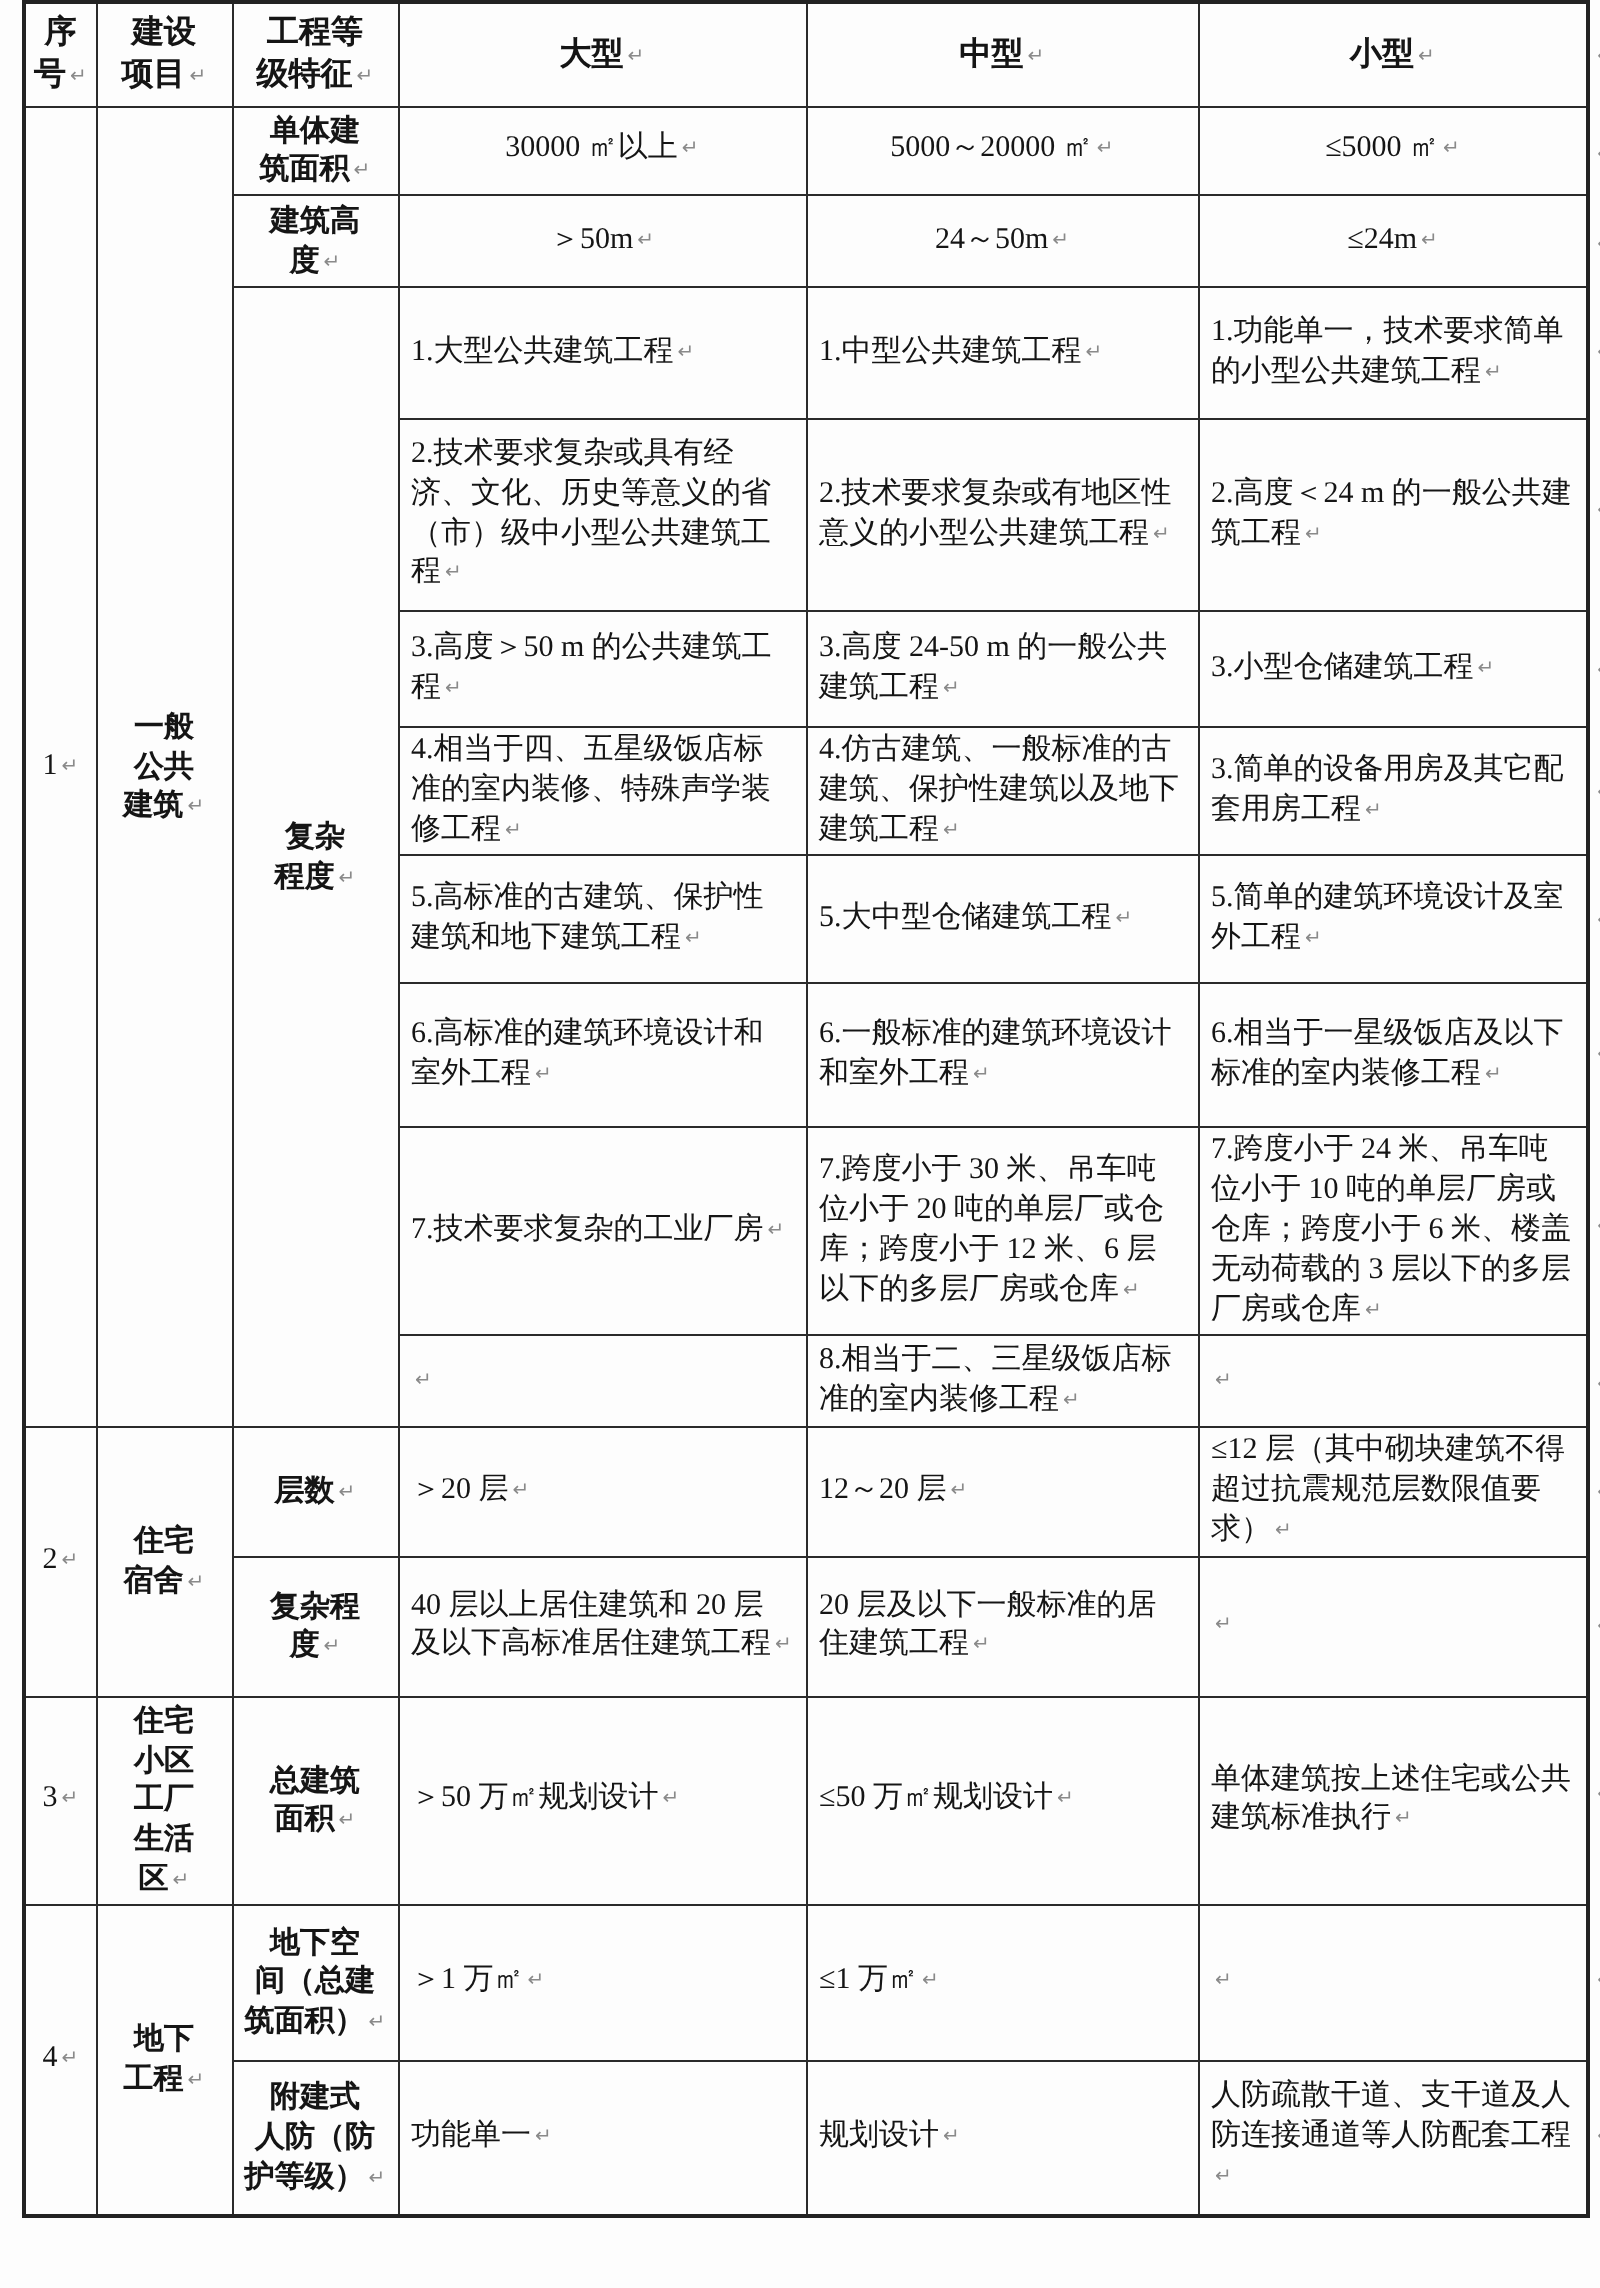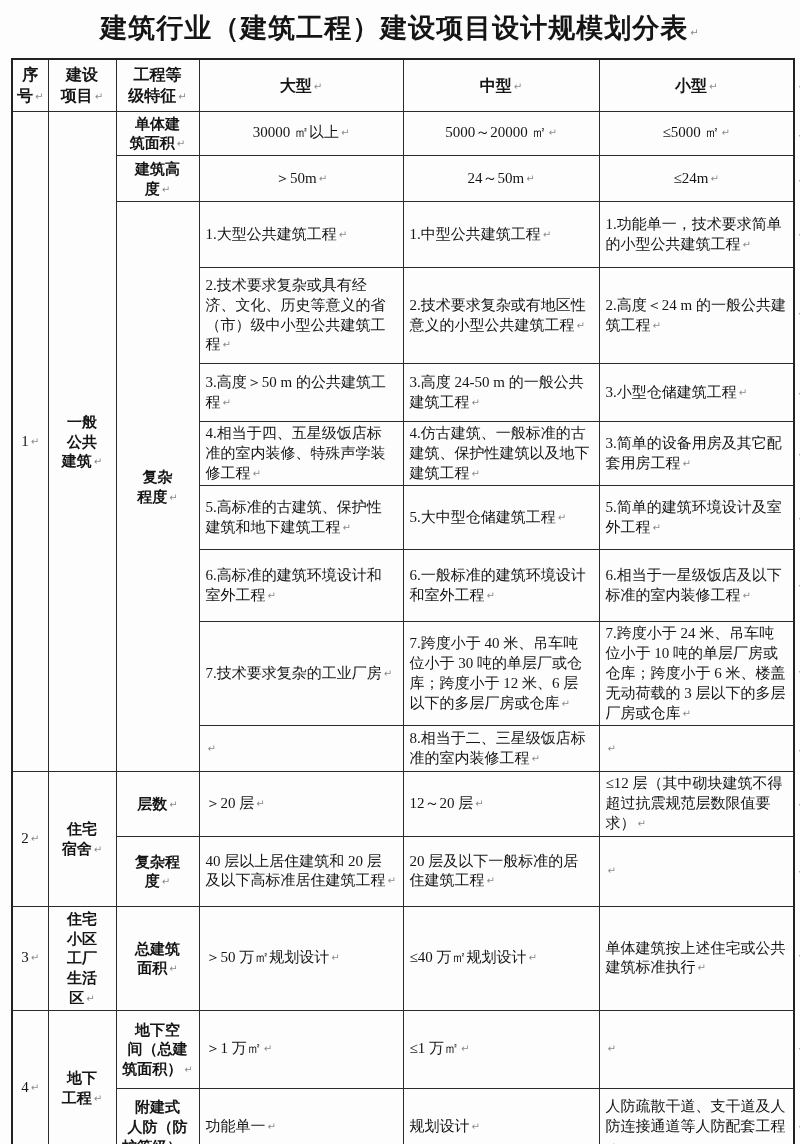--- a/index.html
+++ b/index.html
@@ -35,21 +35,20 @@
     font-family:"DejaVu Sans",sans-serif; font-weight:normal;
     display:inline-block; transform:translateY(-1px);
   }
   .pm.out { position:absolute; right:-14px; top:42%; margin:0; }
 </style>
 </head>
 <body>
 
 <div class="page">
 
-  <div class="title"><span>建筑行业（建筑工程）建设项目设计规模划分表</span><span class="pm">↵</span></div>
 
   <table class="grid">
     <colgroup>
       <col style="width:36px">
         <col style="width:68px">
         <col style="width:83px">
       <col style="width:204px">
         <col style="width:196px">
         <col style="width:195px">
     </colgroup>
@@ -120,21 +119,21 @@
       </tr>
 
       <tr style="height:72px">
         <td><span>6.高标准的建筑环境设计和室外工程</span><span class="pm">↵</span></td>
         <td><span>6.一般标准的建筑环境设计和室外工程</span><span class="pm">↵</span></td>
         <td><span>6.相当于一星级饭店及以下标准的室内装修工程</span><span class="pm">↵</span><span class="pm out">↵</span></td>
       </tr>
 
       <tr style="height:94px">
         <td><span>7.技术要求复杂的工业厂房</span><span class="pm">↵</span></td>
-        <td><span>7.跨度小于 40 米、吊车吨位小于 30 吨的单层厂或仓库；跨度小于 12 米、6 层以下的多层厂房或仓库</span><span class="pm">↵</span></td>
+        <td><span>7.跨度小于 30 米、吊车吨位小于 20 吨的单层厂或仓库；跨度小于 12 米、6 层以下的多层厂房或仓库</span><span class="pm">↵</span></td>
         <td><span>7.跨度小于 24 米、吊车吨位小于 10 吨的单层厂房或仓库；跨度小于 6 米、楼盖无动荷载的 3 层以下的多层厂房或仓库</span><span class="pm">↵</span><span class="pm out">↵</span></td>
       </tr>
 
       <tr style="height:46px">
         <td><span></span><span class="pm">↵</span></td>
         <td><span>8.相当于二、三星级饭店标准的室内装修工程</span><span class="pm">↵</span></td>
         <td><span></span><span class="pm">↵</span><span class="pm out">↵</span></td>
       </tr>
 
       <tr style="height:64px">
@@ -158,21 +157,21 @@
       <tr style="height:104px">
         <td class="ctr"><span>3</span><span class="pm">↵</span></td>
         <td class="ctr lbl pre"><span>住宅
 小区
 工厂
 生活
 区</span><span class="pm">↵</span></td>
         <td class="ctr lbl pre"><span>总建筑
 面积</span><span class="pm">↵</span></td>
         <td><span>＞50 万㎡规划设计</span><span class="pm">↵</span></td>
-        <td><span>≤40 万㎡规划设计</span><span class="pm">↵</span></td>
+        <td><span>≤50 万㎡规划设计</span><span class="pm">↵</span></td>
         <td><span>单体建筑按上述住宅或公共建筑标准执行</span><span class="pm">↵</span><span class="pm out">↵</span></td>
       </tr>
 
       <tr style="height:78px">
         <td class="ctr" rowspan="2"><span>4</span><span class="pm">↵</span></td>
         <td class="ctr lbl pre" rowspan="2"><span>地下
 工程</span><span class="pm">↵</span></td>
         <td class="ctr lbl pre"><span>地下空
 间（总建
 筑面积）</span><span class="pm">↵</span></td>

